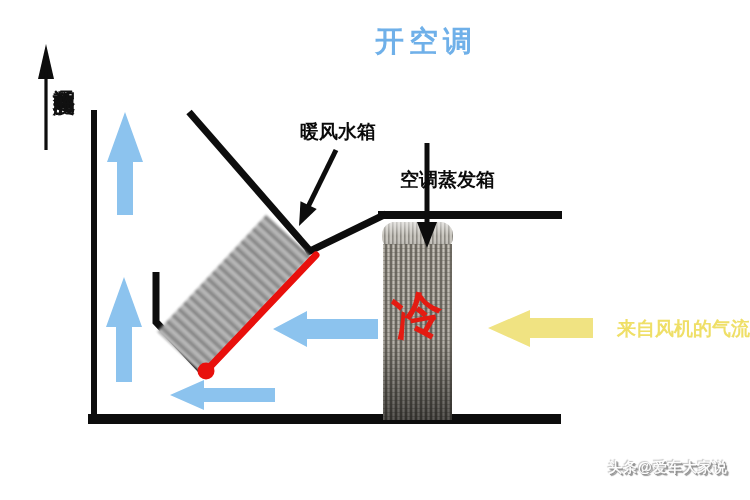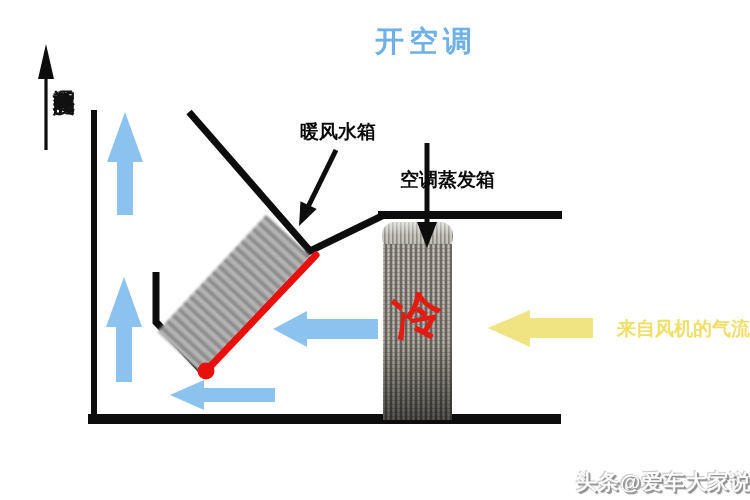--- a/index.html
+++ b/index.html
@@ -9,23 +9,23 @@
   .txt{position:absolute;white-space:nowrap;color:#111;}
   .title{left:375px;top:22px;font-size:29px;font-weight:bold;letter-spacing:5px;color:#6FB0E9;}
   .lbl{font-size:19px;font-weight:bold;color:#0b0b0b;}
   .lbl-heater{left:300px;top:119px;}
   .lbl-evap{left:400px;top:119px;margin-top:48px;}
   .cabin{left:52px;top:72px;font-size:22px;font-weight:bold;line-height:1.04;
          writing-mode:vertical-rl;text-orientation:upright;letter-spacing:1px;}
   .cold{left:393px;top:283px;font-size:50px;font-weight:bold;color:#E41B12;
         transform:rotate(-10deg);}
   .blower-text{left:617px;top:316px;font-size:19px;font-weight:bold;color:#EFDF67;letter-spacing:0px;}
-  .watermark{left:576px;top:459px;font-size:21px;font-weight:bold;letter-spacing:1px;
+  .watermark{left:608px;top:459px;font-size:14px;font-weight:bold;letter-spacing:1px;
              color:rgba(255,255,255,0.95);
-             text-shadow:2px 2px 1px #8f8f8f,-1px -1px 1px #c2c2c2,1px 1px 0 #9a9a9a;margin-top:9px;}
+             text-shadow:2px 2px 1px #8f8f8f,-1px -1px 1px #c2c2c2,1px 1px 0 #9a9a9a;}
 </style>
 </head>
 <body>
 
 <div id="stage">
 
   <svg id="diagram-svg" width="750" height="500" viewBox="0 0 750 500">
     <defs>
       <pattern id="ribs" patternUnits="userSpaceOnUse" width="8.4" height="8.4">
         <rect width="8.4" height="8.4" fill="#CBCBCB"></rect>

